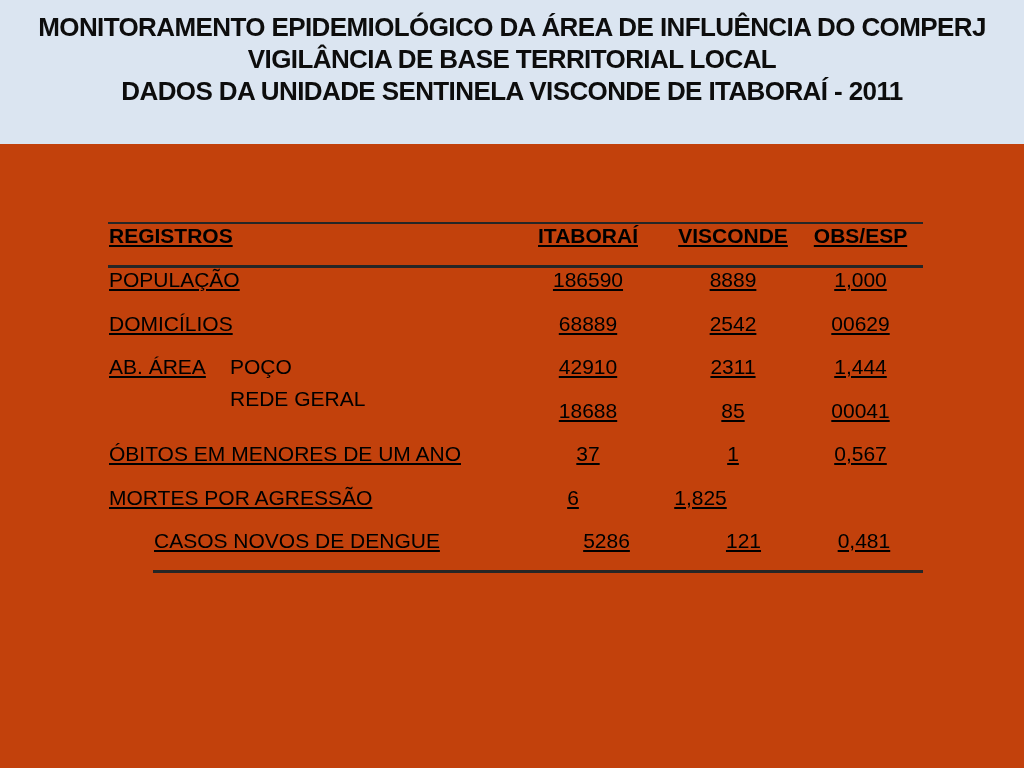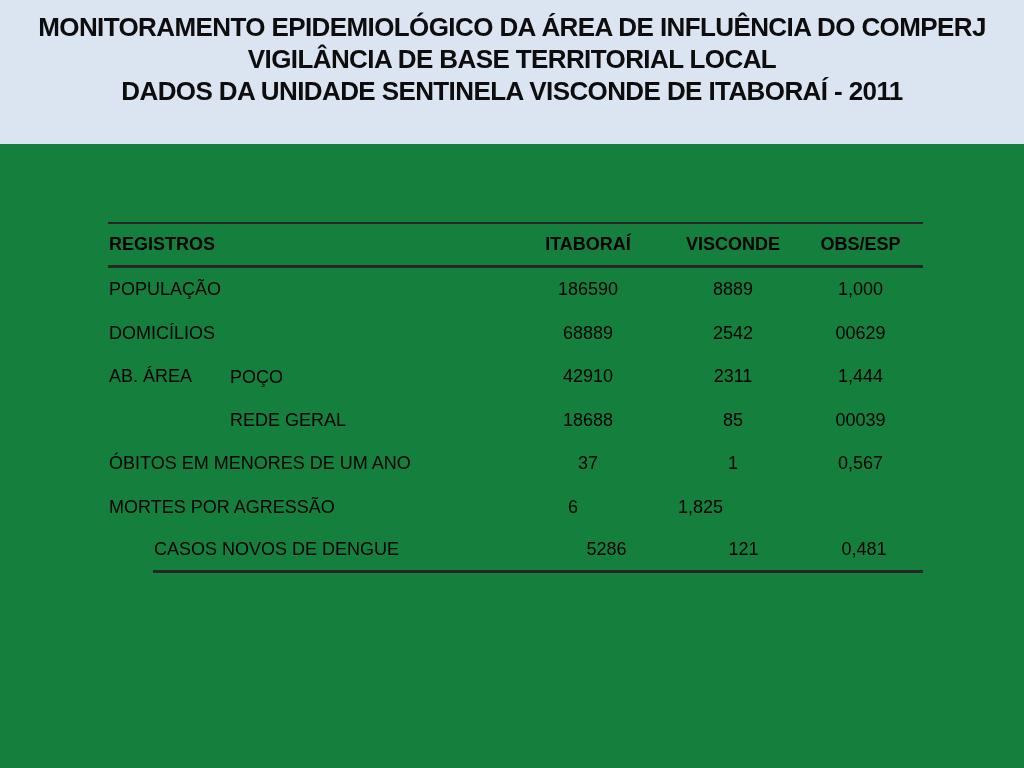--- a/index.html
+++ b/index.html
@@ -7,21 +7,21 @@
   body {
     font-family: "Liberation Sans", sans-serif;
     background: #ffffff;
     position: relative;
     overflow: hidden;
   }
   .slide {
     position: absolute;
     top: 0; left: 0;
     width: 1024px; height: 768px;
-    background: #15803d;
+    background: #c2410c;
   }
   
   .title-band {
     position: absolute;
     top: 0; left: 0;
     width: 1024px; height: 144px;
     background: #dbe5f1;
     text-align: center;
     padding-top: 11px;
   }
@@ -36,23 +36,24 @@
   
   .data-table {
     position: absolute;
     left: 108px;
     top: 222px;
     width: 815px;
     color: #000000;
   }
   .t-row {
     display: flex;
-    align-items: center;
+    align-items: flex-start;
     height: 43.5px;
-    font-size: 18px;
+    font-size: 21px;
+    text-decoration: underline;
   }
   .t-header {
     height: 46px;
     font-weight: bold;
     border-top: 2px solid #262626;
     border-bottom: 3px solid #262626;
   }
   .t-row:last-child {
     border-bottom: 3px solid #262626;
     margin-left: 45px;
@@ -125,21 +126,21 @@
       <div class="c-obs">1,444</div>
     </div>
 
     <div class="t-row">
       <div class="c-label">
         <span></span>
         <span class="c-sub">REDE GERAL</span>
       </div>
       <div class="c-itaborai">18688</div>
       <div class="c-visconde">85</div>
-      <div class="c-obs">00039</div>
+      <div class="c-obs">00041</div>
     </div>
 
     <div class="t-row">
       <div class="c-label">
         <span>ÓBITOS EM MENORES DE UM ANO</span>
         <span class="c-sub"></span>
       </div>
       <div class="c-itaborai">37</div>
       <div class="c-visconde">1</div>
       <div class="c-obs">0,567</div>

